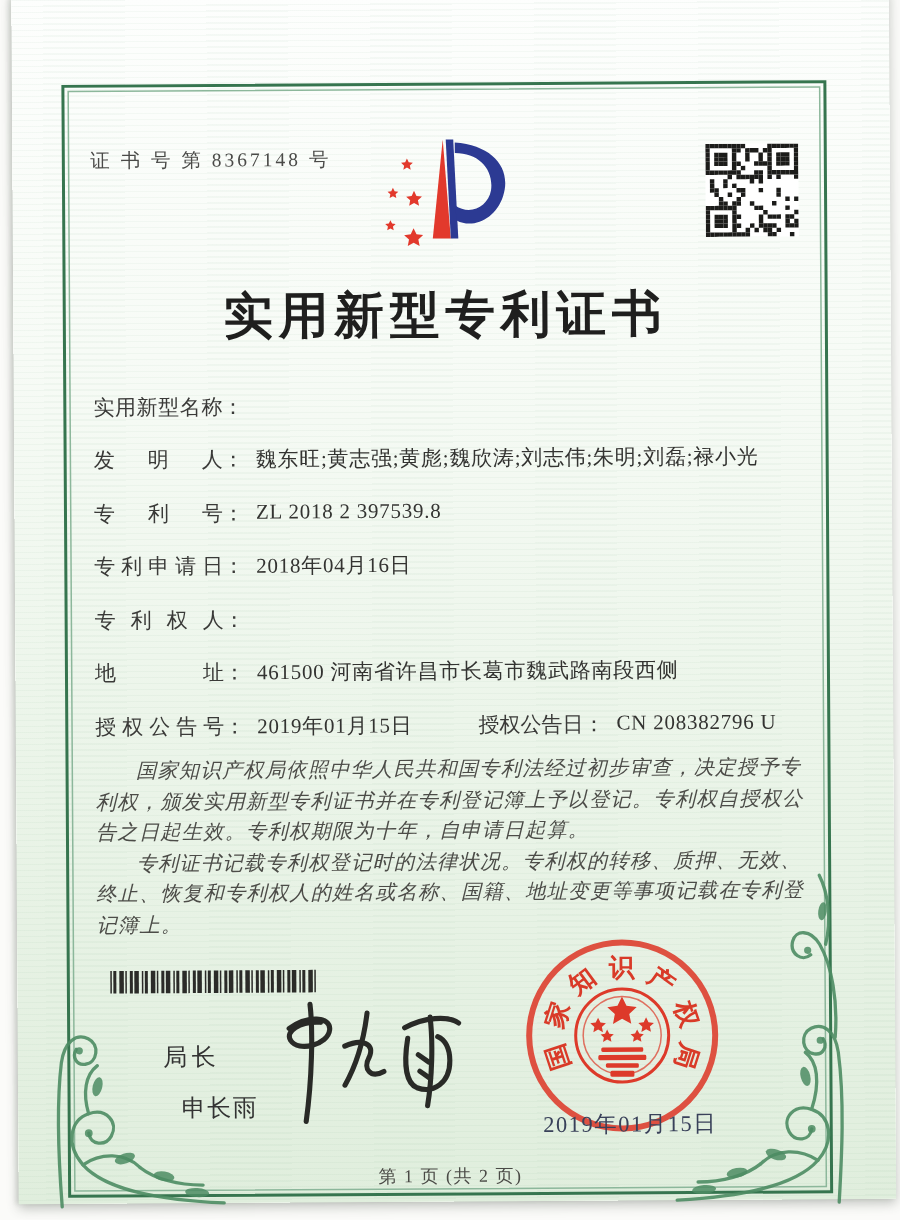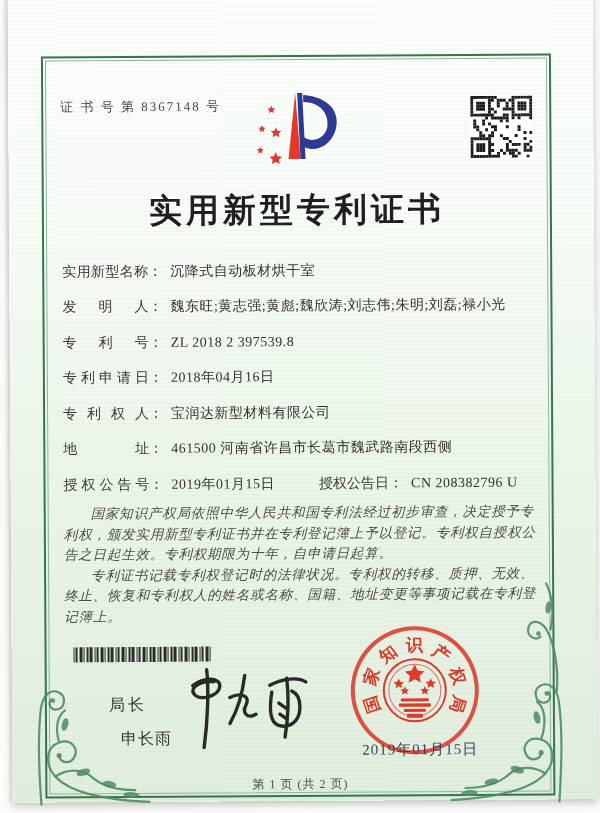--- a/index.html
+++ b/index.html
@@ -283,41 +283,39 @@
             <rect x="15" y="20" width="1" height="1" fill="#1c1c1a"></rect>
             <rect x="19" y="20" width="1" height="1" fill="#1c1c1a"></rect>
           </svg>
 
         <div class="title">实用新型专利证书</div>
 
         <div class="fields">
           <div class="field-row">
             <span class="f-label">实用新型名称</span>
               <span class="f-colon">：</span>
-              <span class="f-value">沉降式自动板材烘干室</span>
           </div>
           <div class="field-row">
             <span class="f-label">发明人</span>
               <span class="f-colon">：</span>
               <span class="f-value">魏东旺;黄志强;黄彪;魏欣涛;刘志伟;朱明;刘磊;禄小光</span>
           </div>
           <div class="field-row">
             <span class="f-label">专利号</span>
               <span class="f-colon">：</span>
               <span class="f-value">ZL 2018 2 397539.8</span>
           </div>
           <div class="field-row">
             <span class="f-label">专利申请日</span>
               <span class="f-colon">：</span>
               <span class="f-value">2018年04月16日</span>
           </div>
           <div class="field-row">
             <span class="f-label">专利权人</span>
               <span class="f-colon">：</span>
-              <span class="f-value">宝润达新型材料有限公司</span>
           </div>
           <div class="field-row">
             <span class="f-label">地址</span>
               <span class="f-colon">：</span>
               <span class="f-value">461500 河南省许昌市长葛市魏武路南段西侧</span>
           </div>
           <div class="field-row">
             <span class="f-label">授权公告号</span>
               <span class="f-colon">：</span>
               <span class="f-value">2019年01月15日</span>

